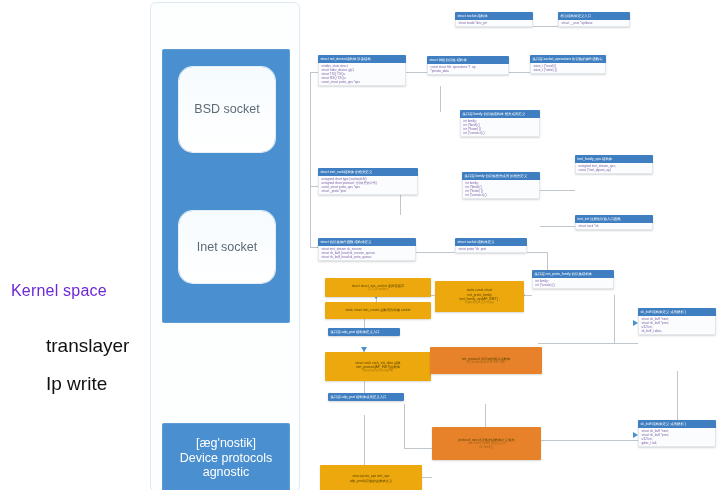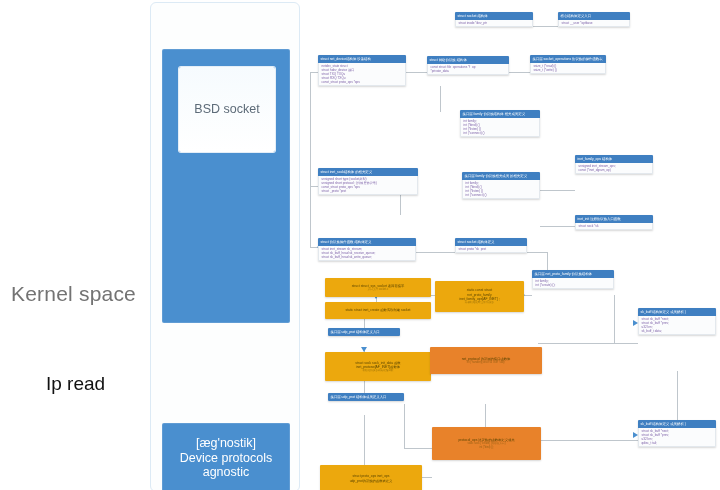--- a/index.html
+++ b/index.html
@@ -5,37 +5,37 @@
   html,body{margin:0;padding:0;}
   body{
     width:720px;height:490px;overflow:hidden;background:#ffffff;
     font-family:"Liberation Sans","DejaVu Sans",sans-serif;
     position:relative;
   }
   #stage{position:absolute;left:0;top:0;width:720px;height:490px;overflow:hidden;background:#fff;}
 
   
   .anno{position:absolute;white-space:nowrap;}
-  #kernel-space{left:11px;top:282px;font-size:21px;color:#737373;letter-spacing:.2px;}
+  #kernel-space{left:11px;top:282px;font-size:16px;color:#6d28d9;letter-spacing:.2px;}
   #translayer{left:46px;top:335px;font-size:19px;color:#111;}
   #ip-layer{left:46px;top:373px;font-size:19px;color:#111;}
 
   
   #sidebar{position:absolute;left:150px;top:2px;width:148px;height:488px;
            background:#fdfefe;border:1px solid #dceaf5;border-radius:6px;}
   .sb-box{position:absolute;background:#4a8fcf;color:#ffffff;
           display:flex;align-items:center;justify-content:center;
           text-align:center;line-height:1.15;border-radius:2px;
           box-shadow:inset 0 0 0 1px rgba(255,255,255,.12);}
   #sb-syscall{left:11px;top:7px;width:128px;height:30px;font-size:12.5px;}
   #sb-proto-outer{left:11px;top:46px;width:128px;height:274px;
                   display:block;}
   .sb-inner-white{position:absolute;background:linear-gradient(180deg,#f6fbfe 0%,#ffffff 100%);
                   color:#5d6b78;display:flex;align-items:center;justify-content:center;
-                  font-size:12.5px;border-radius:2px;box-shadow:0 0 0 1px #e4eef7;}
+                  font-size:12.5px;border-radius:14px;box-shadow:0 0 0 1px #e4eef7;}
   #sb-bsd{left:17px;top:18px;width:96px;height:85px;}
   #sb-proto-label{position:absolute;left:0;top:128px;width:128px;text-align:center;
                   font-size:10.5px;color:#ffffff;font-weight:bold;letter-spacing:.1px;}
   #sb-inet{left:17px;top:162px;width:96px;height:72px;}
   #sb-netproto{left:11px;top:330px;width:128px;height:78px;font-size:12.5px;}
   #sb-devagn{left:11px;top:420px;width:128px;height:70px;font-size:12.5px;}
   .sb-multiline{flex-direction:column;}
 
   
   #diagram{position:absolute;left:300px;top:0;width:420px;height:490px;background:#ffffff;}
@@ -68,27 +68,29 @@
   .fbox.stacked{flex-direction:column;}
 
   .subline{display:block;opacity:.55;font-size:2.6px;}
 </style>
 </head>
 <body>
 
 <div id="stage">
 
   <div class="anno" id="kernel-space">Kernel space</div>
-  <div class="anno" id="ip-layer">Ip read</div>
+  <div class="anno" id="translayer">translayer</div>
+  <div class="anno" id="ip-layer">Ip write</div>
 
   <div id="sidebar">
 
 
     <div class="sb-box" id="sb-proto-outer">
       <div class="sb-inner-white" id="sb-bsd">BSD socket</div>
+      <div class="sb-inner-white" id="sb-inet">Inet socket</div>
     </div>
 
 
     <div class="sb-box sb-multiline" id="sb-devagn">
       <span>[æg'nostik]</span>
       <span>Device protocols</span>
       <span>agnostic</span>
     </div>
   </div>
 

